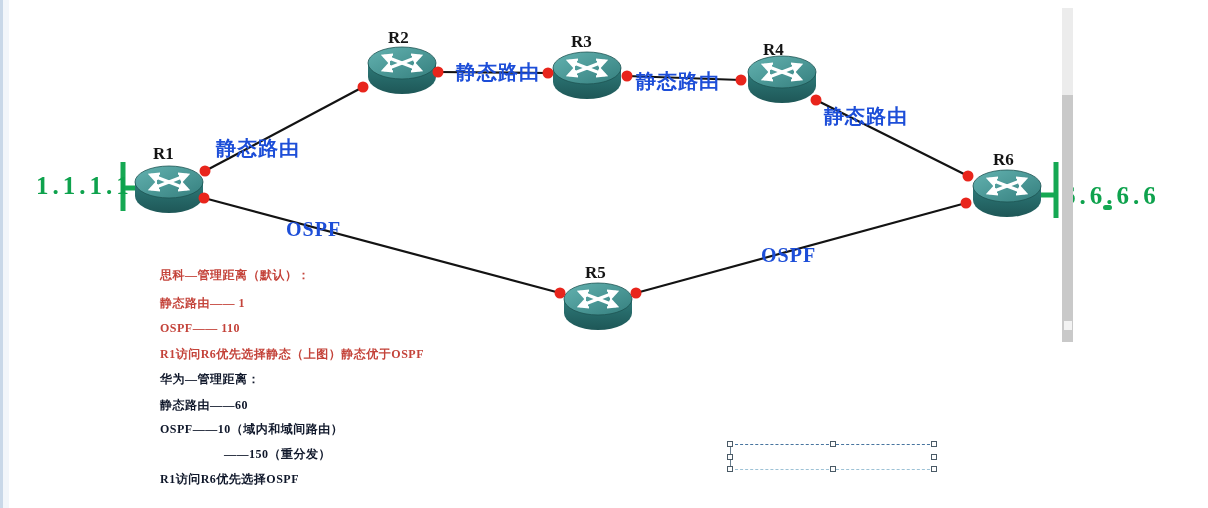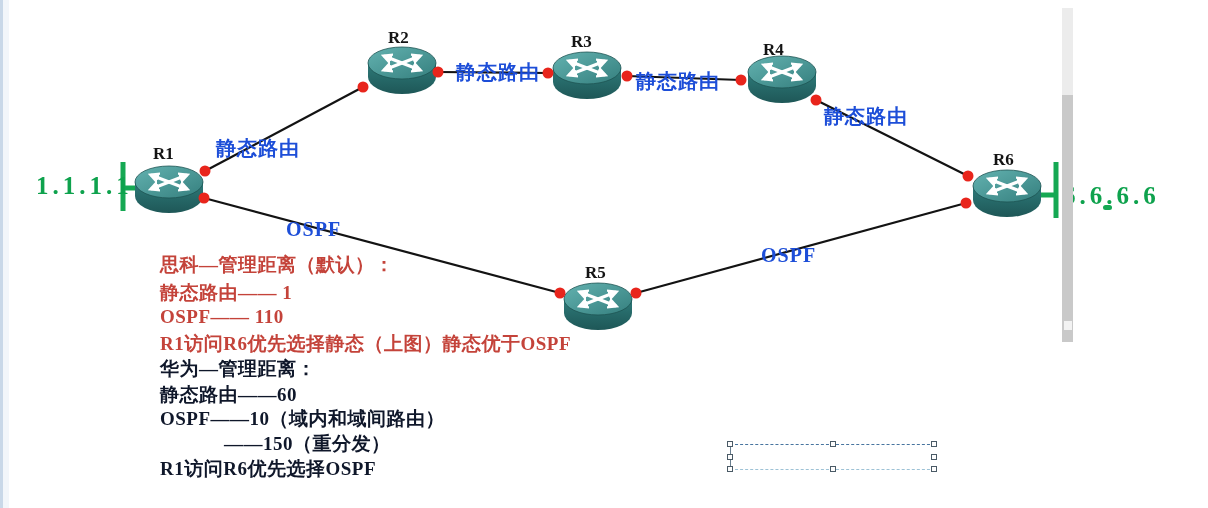--- a/index.html
+++ b/index.html
@@ -18,21 +18,21 @@
   .link-label{
     position:absolute;font-family:"Liberation Serif","DejaVu Serif",serif;
     font-weight:bold;font-size:20px;color:#1d4ed8;white-space:nowrap;letter-spacing:1px;
   }
   .ip-label{
     position:absolute;font-family:"Liberation Serif","DejaVu Serif",serif;
     font-weight:bold;font-size:25px;color:#0ea24d;white-space:nowrap;letter-spacing:4px;
   }
   .note-line{
     position:absolute;left:160px;font-family:"Liberation Serif","DejaVu Serif",serif;
-    font-weight:bold;font-size:19px;white-space:nowrap;letter-spacing:0.5px;
+    font-weight:bold;font-size:12px;white-space:nowrap;letter-spacing:0.5px;margin-top:15px;
   }
   .note-cisco{color:#c4433a;}
   .note-huawei{color:#0f172a;}
   .note-indent{left:224px;}
   .sel-box{
     position:absolute;left:730px;top:444px;width:204px;height:24px;
     border-top:1px dashed #47749f;border-bottom:1px dashed #9dc2d6;
     border-left:1px solid #6a7f90;
   }
   .handle{

